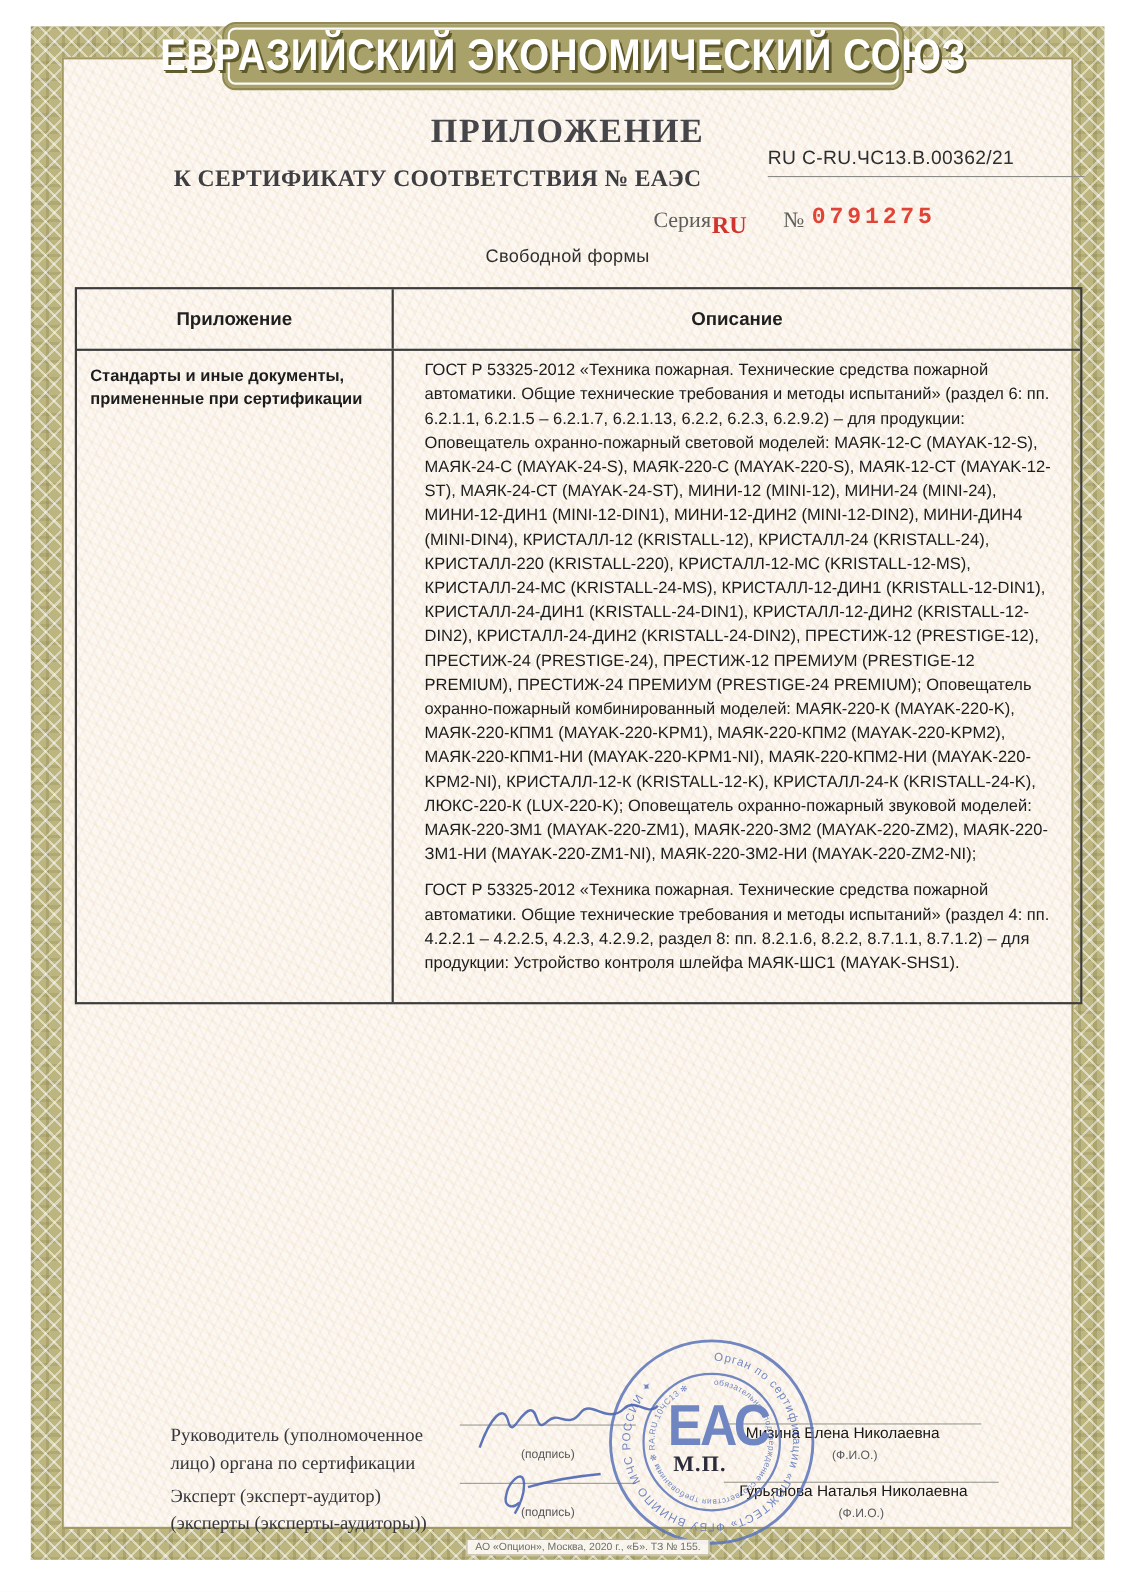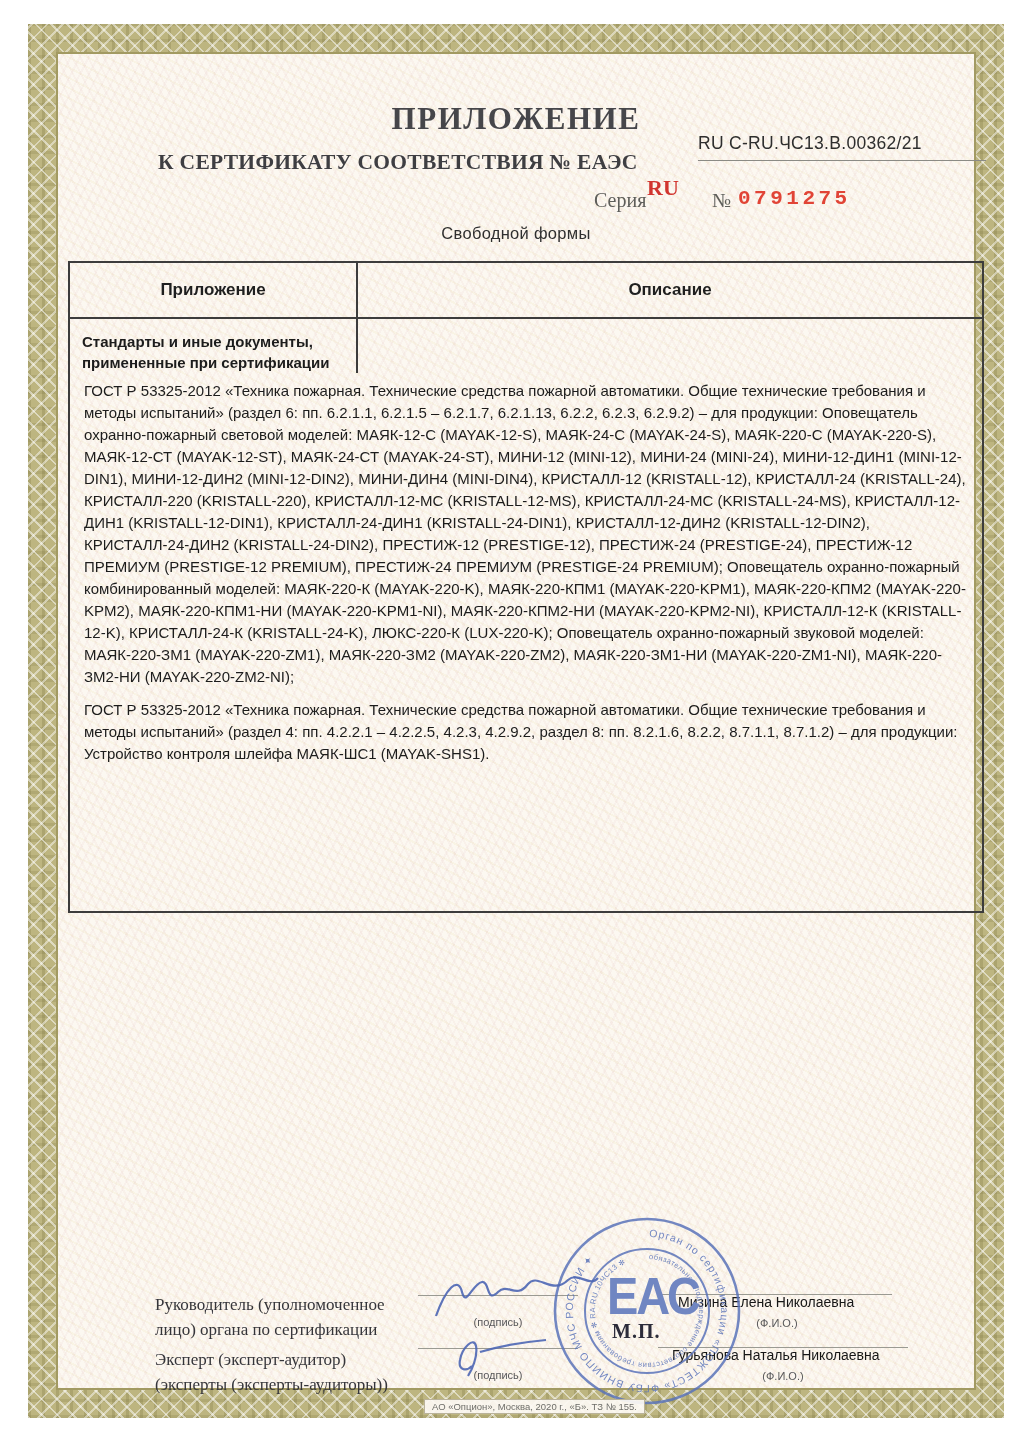--- a/index.html
+++ b/index.html
@@ -50,42 +50,42 @@
     font-size:31px;color:#46464a;letter-spacing:1.5px;}
   .doc-subtitle{
     position:absolute;left:158px;top:150px;font-family:"Liberation Serif", serif;
     font-weight:bold;font-size:21.5px;color:#3e3e42;letter-spacing:0.3px;white-space:nowrap;}
   .cert-num{
     position:absolute;left:698px;top:133px;width:288px;
     font-size:17.5px;color:#2e2e2e;border-bottom:1.5px solid #8b8b85;
     padding-bottom:6px;letter-spacing:0.3px;white-space:nowrap;box-sizing:border-box;}
   .series-label{position:absolute;left:594px;top:189px;font-family:"Liberation Serif", serif;
     font-size:20px;color:#5e5e5a;}
-  .series-value{position:absolute;left:647px;top:175px;font-family:"Liberation Serif", serif;
+  .series-value{position:absolute;left:647px;top:192px;font-family:"Liberation Serif", serif;
     font-weight:bold;font-size:22px;color:#d1342e;}
   .num-sign{position:absolute;left:712px;top:189px;font-family:"Liberation Serif", serif;
     font-size:20px;color:#5e5e5a;}
   .blank-number{position:absolute;left:738px;top:187px;font-family:"Liberation Mono", monospace;
     font-weight:bold;font-size:21px;color:#e14436;letter-spacing:3.5px;}
   .form-note{top:224px;font-weight:normal;font-size:16.5px;color:#2f2f2f;letter-spacing:0.3px;}
 
   
   .cert-table{
     position:absolute;left:68px;top:261px;width:916px;
     border:2px solid #3c3c3c;box-sizing:border-box;background:transparent;
   }
   .t-head{display:flex;height:54px;border-bottom:2px solid #3c3c3c;}
-  .t-body{display:flex;min-height:592px;flex-direction:column;}
+  .t-body{display:flex;min-height:592px;}
   .c1{width:288px;border-right:2px solid #3c3c3c;box-sizing:border-box;}
   .c2{flex:1;box-sizing:border-box;}
   .h-cell{display:flex;align-items:center;justify-content:center;
     font-weight:bold;font-size:17px;color:#1f1f1f;}
   .cell-app{padding:12px 12px 0 12px;font-weight:bold;font-size:15px;line-height:21px;
     color:#1c1c1c;white-space:pre-line;}
-  .cell-desc{padding:7px 14px 0 14px;font-size:15px;line-height:22px;color:#1c1c1c;}
+  .cell-desc{padding:7px 14px 0 28px;font-size:15px;line-height:22px;color:#1c1c1c;}
   .cell-desc p{margin:0 0 11px 0;}
 
   
   .preline{white-space:pre-line;}
   .sig-label{position:absolute;left:155px;font-family:"Liberation Serif", serif;
     font-weight:normal;font-size:17px;line-height:25px;color:#35353a;}
   .lbl-head{top:1292px;}
   .lbl-expert{top:1347px;}
   .sig-line{position:absolute;border-bottom:1px solid #9a9a92;}
   .line-s1{left:418px;top:1295px;width:160px;}
@@ -117,20 +117,23 @@
     white-space:nowrap;z-index:6;}
 </style>
 </head>
 <body>
 
 <div id="page">
 
   <div class="frame"></div>
   <div class="paper"></div>
 
+  <div class="banner">
+    <div class="banner-text">ЕВРАЗИЙСКИЙ ЭКОНОМИЧЕСКИЙ СОЮЗ</div>
+  </div>
 
   <div class="center-row doc-title">ПРИЛОЖЕНИЕ</div>
 
   <div class="doc-subtitle">К СЕРТИФИКАТУ СООТВЕТСТВИЯ № ЕАЭС</div>
   <div class="cert-num">RU C-RU.ЧС13.В.00362/21</div>
 
   <div class="series-label">Серия</div>
   <div class="series-value">RU</div>
   <div class="num-sign">№</div>
   <div class="blank-number">0791275</div>

